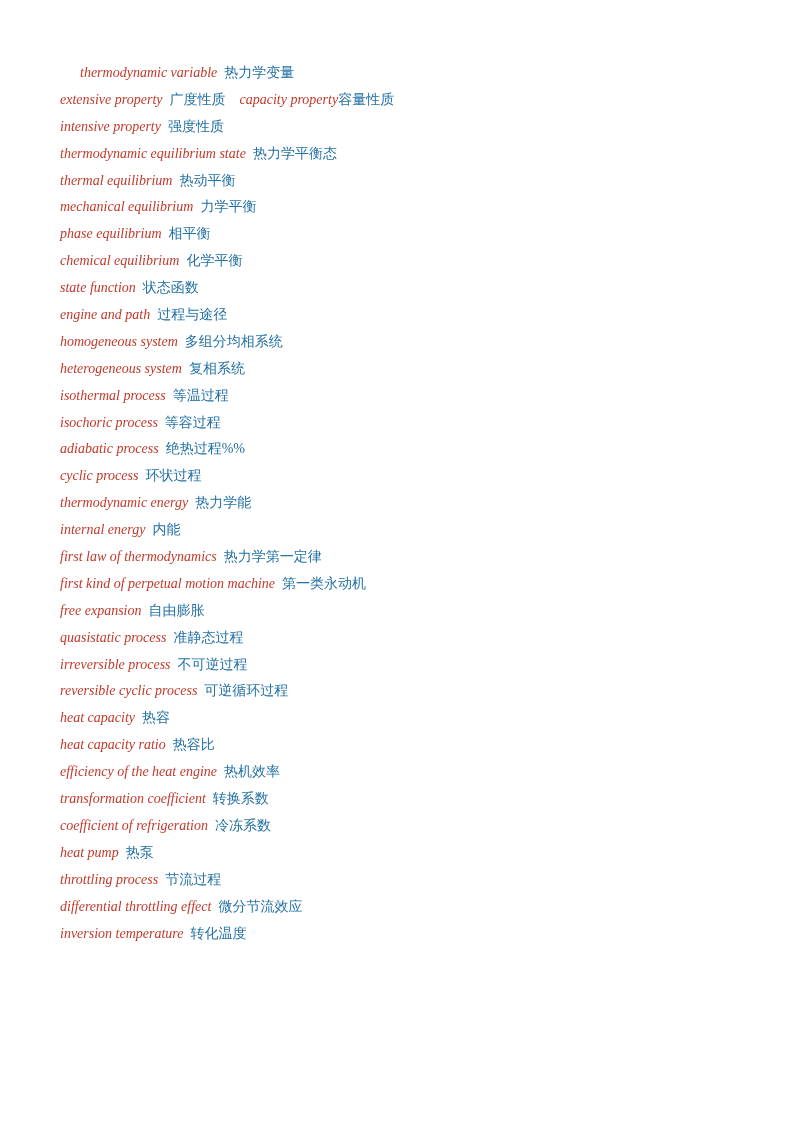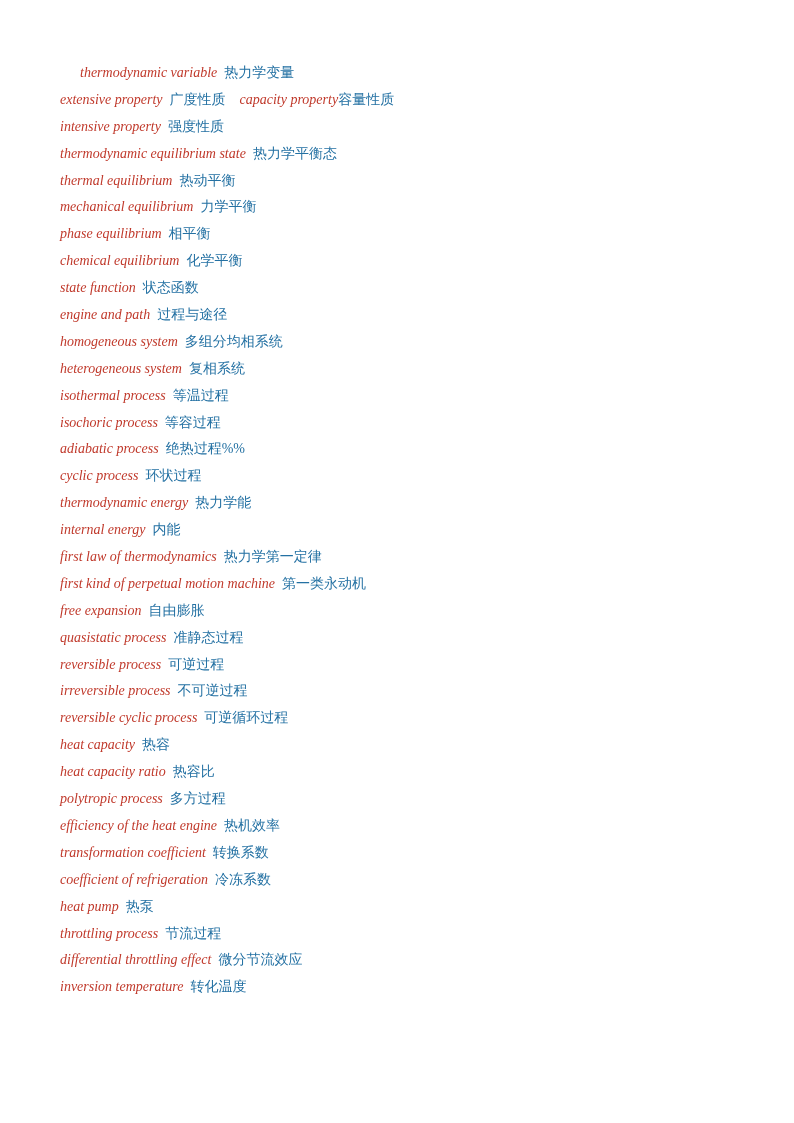--- a/index.html
+++ b/index.html
@@ -49,26 +49,24 @@
     <div class="term-line"><span class="en">isothermal process</span> <span class="zh">等温过程</span></div>
     <div class="term-line"><span class="en">isochoric process</span> <span class="zh">等容过程</span></div>
     <div class="term-line"><span class="en">adiabatic  process</span> <span class="zh">绝热过程%%</span></div>
     <div class="term-line"><span class="en">cyclic  process</span> <span class="zh">环状过程</span></div>
     <div class="term-line"><span class="en">thermodynamic energy</span> <span class="zh">热力学能</span></div>
     <div class="term-line"><span class="en">internal energy</span> <span class="zh">内能</span></div>
     <div class="term-line"><span class="en">first law of thermodynamics</span> <span class="zh">热力学第一定律</span></div>
     <div class="term-line"><span class="en">first  kind of perpetual motion  machine</span> <span class="zh">第一类永动机</span></div>
     <div class="term-line"><span class="en">free expansion</span> <span class="zh">自由膨胀</span></div>
     <div class="term-line"><span class="en">quasistatic process</span> <span class="zh">准静态过程</span></div>
-    <div class="term-line"><span class="en">reversible  process</span> <span class="zh">可逆过程</span></div>
     <div class="term-line"><span class="en">irreversible  process</span> <span class="zh">不可逆过程</span></div>
     <div class="term-line"><span class="en">reversible  cyclic  process</span> <span class="zh">可逆循环过程</span></div>
     <div class="term-line"><span class="en">heat capacity</span> <span class="zh">热容</span></div>
     <div class="term-line"><span class="en">heat capacity ratio</span> <span class="zh">热容比</span></div>
-    <div class="term-line"><span class="en">polytropic  process</span> <span class="zh">多方过程</span></div>
     <div class="term-line"><span class="en">efficiency  of  the heat engine</span> <span class="zh">热机效率</span></div>
     <div class="term-line"><span class="en">transformation  coefficient</span> <span class="zh">转换系数</span></div>
     <div class="term-line"><span class="en">coefficient of refrigeration</span> <span class="zh">冷冻系数</span></div>
     <div class="term-line"><span class="en">heat pump</span> <span class="zh">热泵</span></div>
     <div class="term-line"><span class="en">throttling process</span> <span class="zh">节流过程</span></div>
     <div class="term-line"><span class="en">differential throttling  effect</span> <span class="zh">微分节流效应</span></div>
     <div class="term-line"><span class="en">inversion  temperature</span> <span class="zh">转化温度</span></div>
   </div>
 
 </body></html>

